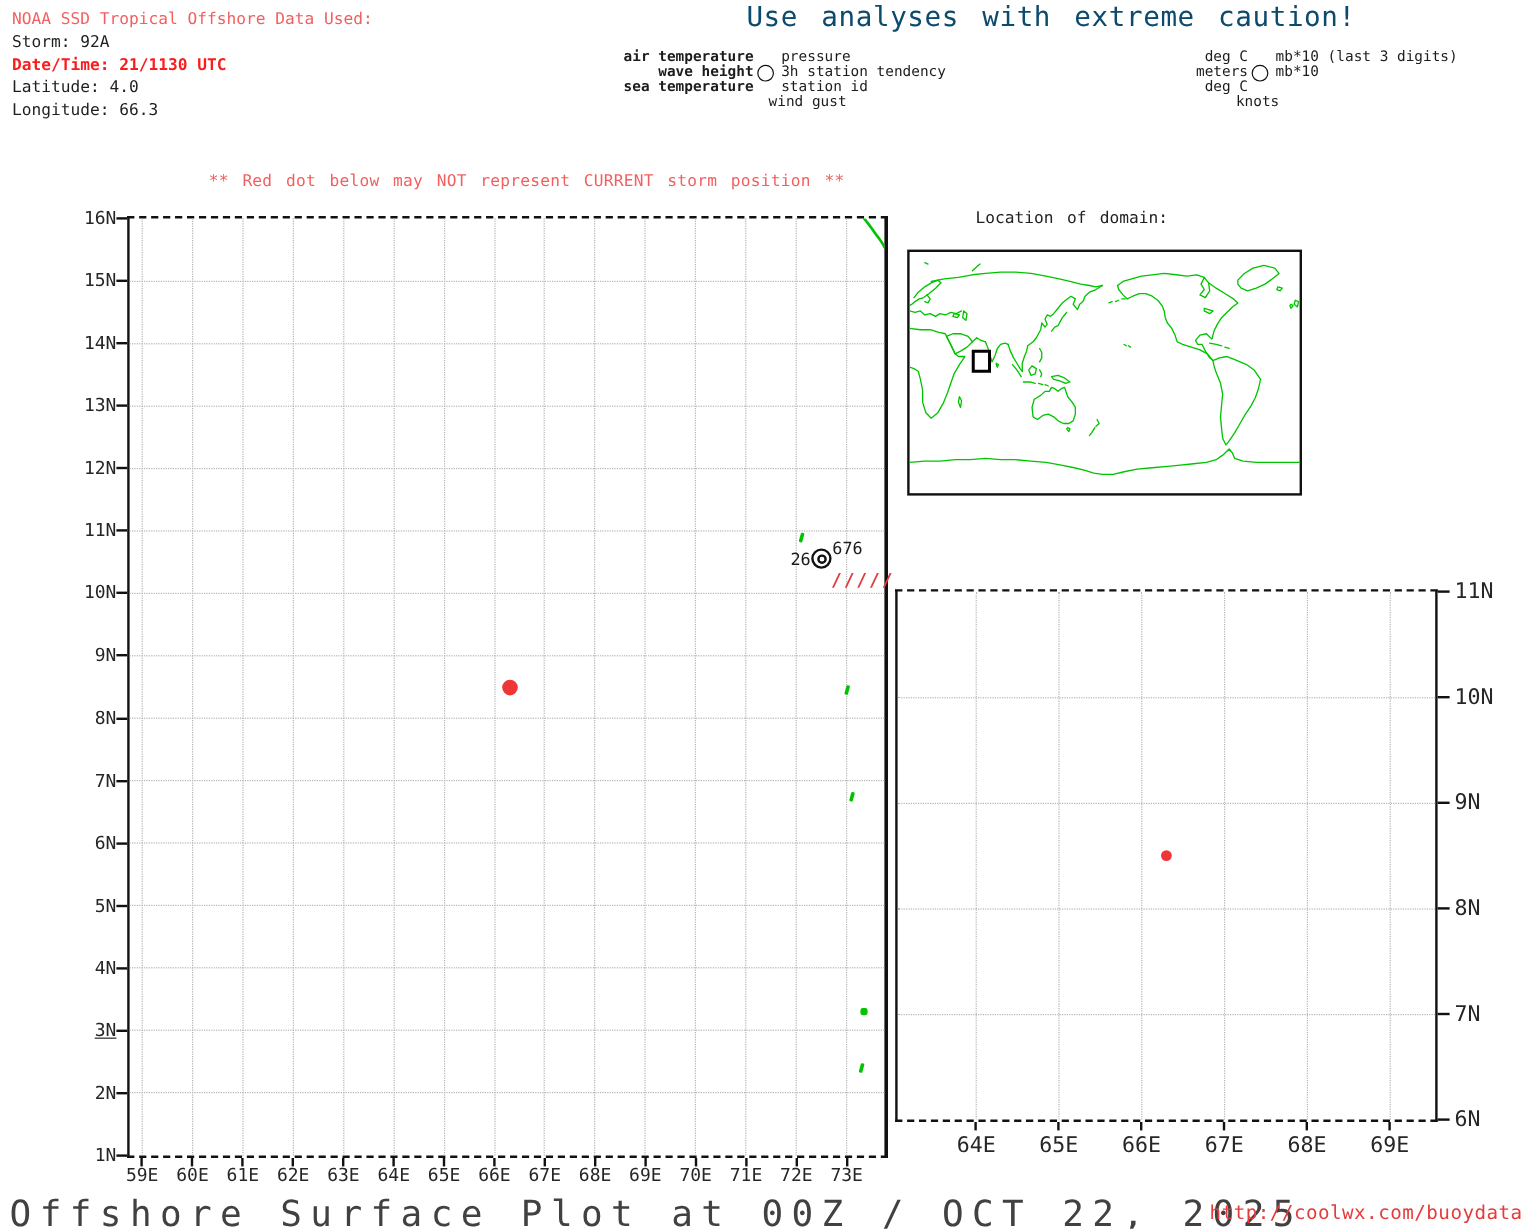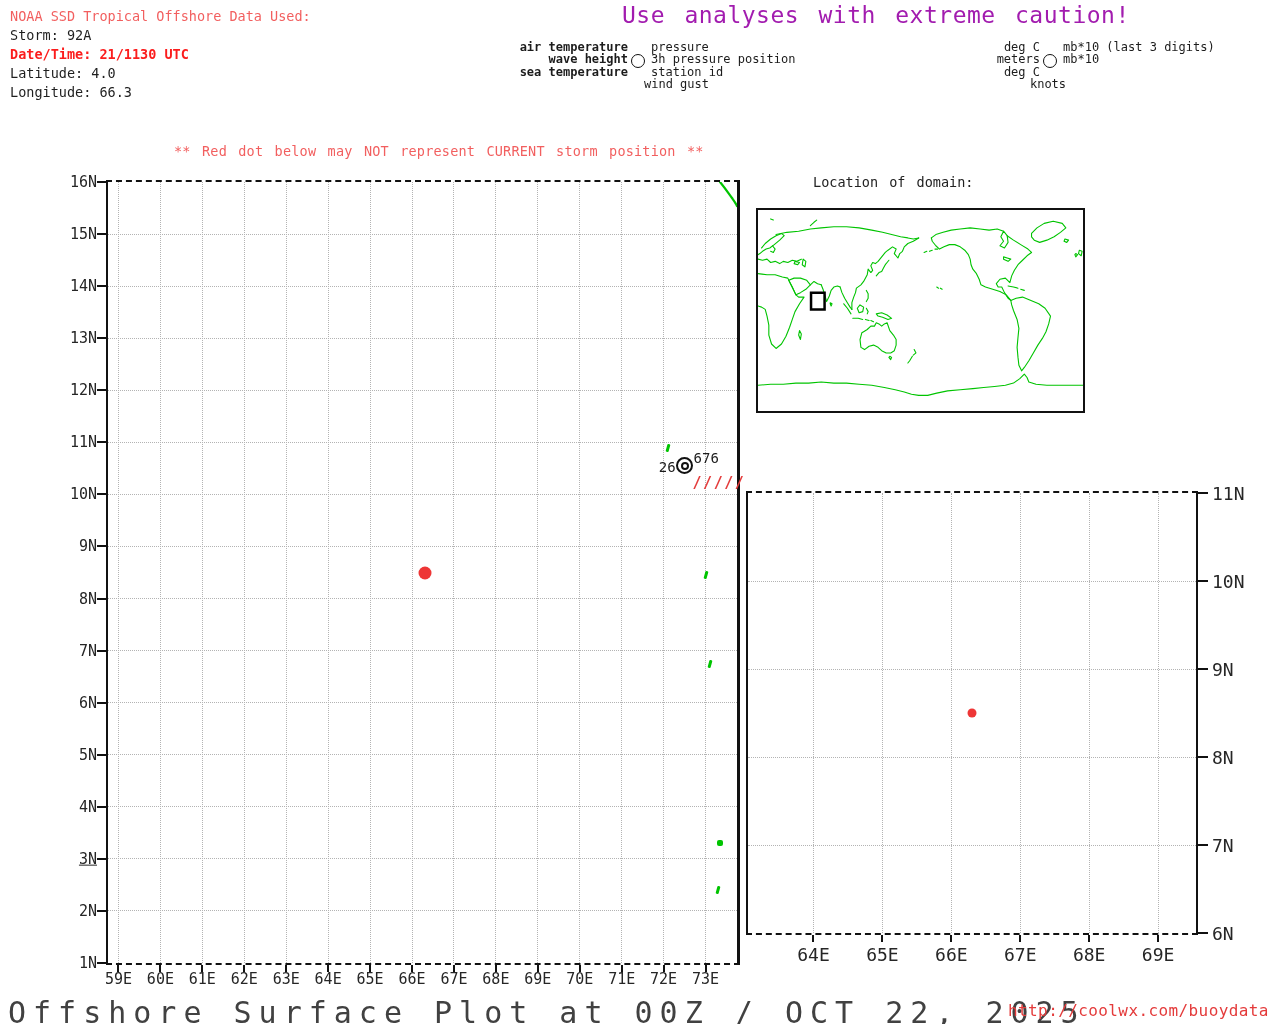--- a/index.html
+++ b/index.html
@@ -5,33 +5,33 @@
   * { margin:0; padding:0; box-sizing:border-box; }
   body { background:#ffffff; font-family:"DejaVu Sans Mono", monospace; }
   #page { position:relative; width:1280px; height:1024px; background:#fff; overflow:hidden; }
 
   
   #hdr-left { position:absolute; left:10px; top:7px; font-size:13.5px; line-height:19px;
               color:#1f1f1f; white-space:nowrap; }
   .salmon { color:#f25f5f; }
   .boldred { color:#fb1d1d; font-weight:bold; }
   #caution { position:absolute; left:622px; top:2px; font-size:23px; letter-spacing:0.5px;
-             word-spacing:5px; color:#a21caf; white-space:nowrap; }
+             word-spacing:5px; color:#0c4a6e; white-space:nowrap; }
 
   
   .legend { position:absolute; top:41px; font-size:12px; line-height:12.3px; color:#1c1c1c; }
   .legend .col { position:absolute; top:0; white-space:nowrap; }
   .legend .circle { position:absolute; width:14px; height:14px; border:1.8px solid #111;
                     border-radius:50%; top:13px; background:#fff; }
   .legend .bottom-lbl { position:absolute; top:37px; text-align:center; white-space:nowrap; }
   #legend-station { left:508px; }
   #legend-station .col-l { left:0; width:120px; text-align:right;font-weight:bold; }
   #legend-station .circle { left:123px; }
   #legend-station .col-r { left:143px; text-align:left; }
-  #legend-station .bottom-lbl { left:91px; width:110px;text-align:right; }
+  #legend-station .bottom-lbl { left:110px; width:110px; }
   #legend-units { left:985px; }
   #legend-units .col-l { left:0; width:55px; text-align:right; }
   #legend-units .circle { left:58px; }
   #legend-units .col-r { left:78px; text-align:left; }
   #legend-units .bottom-lbl { left:23px; width:80px; }
 
   #warning { position:absolute; left:174px; top:143px; font-size:13.5px; letter-spacing:0.2px;
              word-spacing:3px; color:#f25f5f; white-space:nowrap; }
 
   
@@ -112,21 +112,21 @@
 
   <div class="legend" id="legend-station">
     <div class="col col-l">
       <div>air temperature</div>
       <div>wave height</div>
       <div>sea temperature</div>
     </div>
     <div class="circle"></div>
     <div class="col col-r">
       <div>pressure</div>
-      <div>3h pressure position</div>
+      <div>3h station tendency</div>
       <div>station id</div>
     </div>
     <div class="bottom-lbl">wind gust</div>
   </div>
 
   <div class="legend" id="legend-units">
     <div class="col col-l">
       <div>deg C</div>
       <div>meters</div>
       <div>deg C</div>

